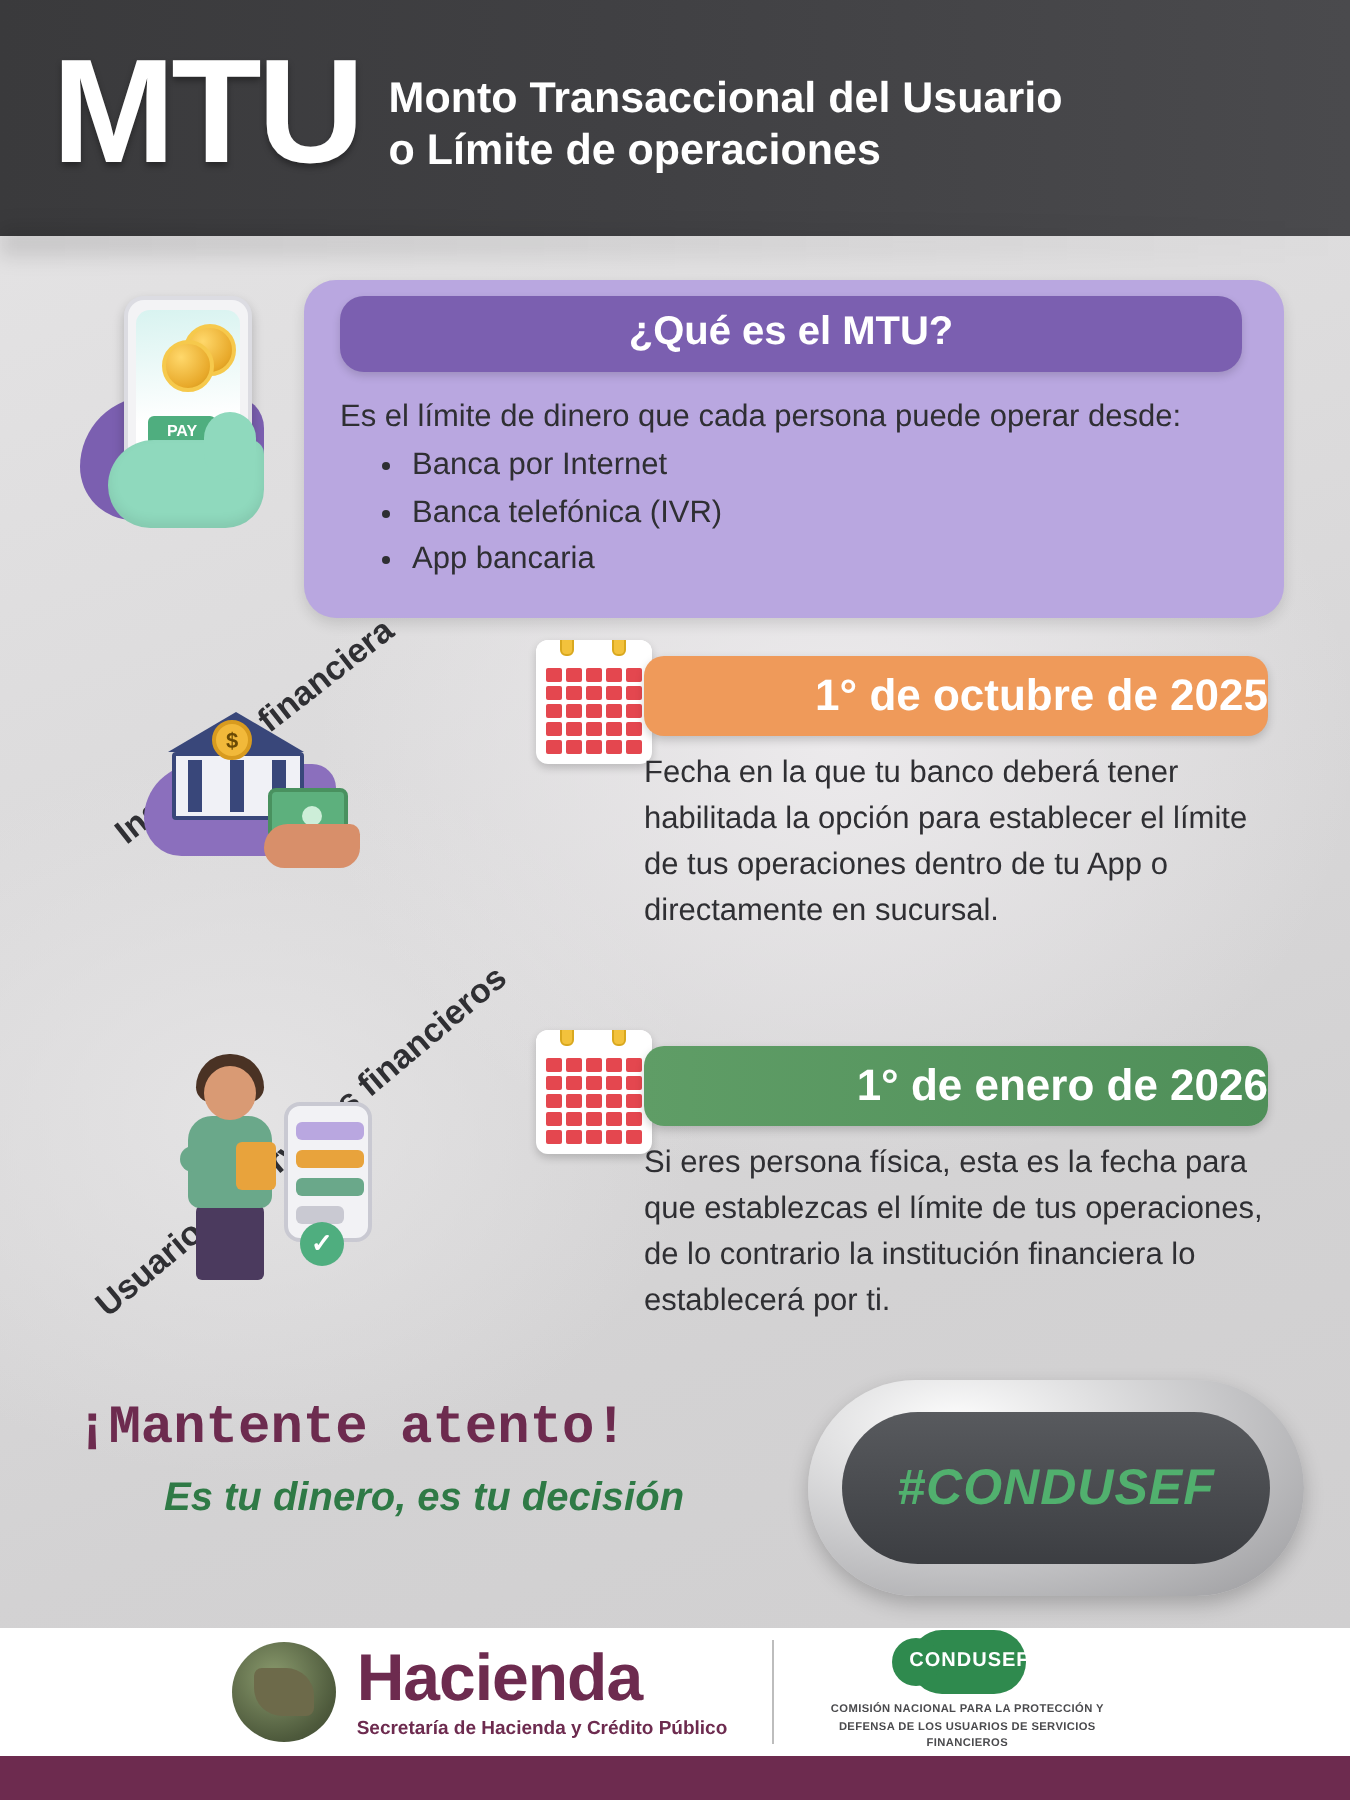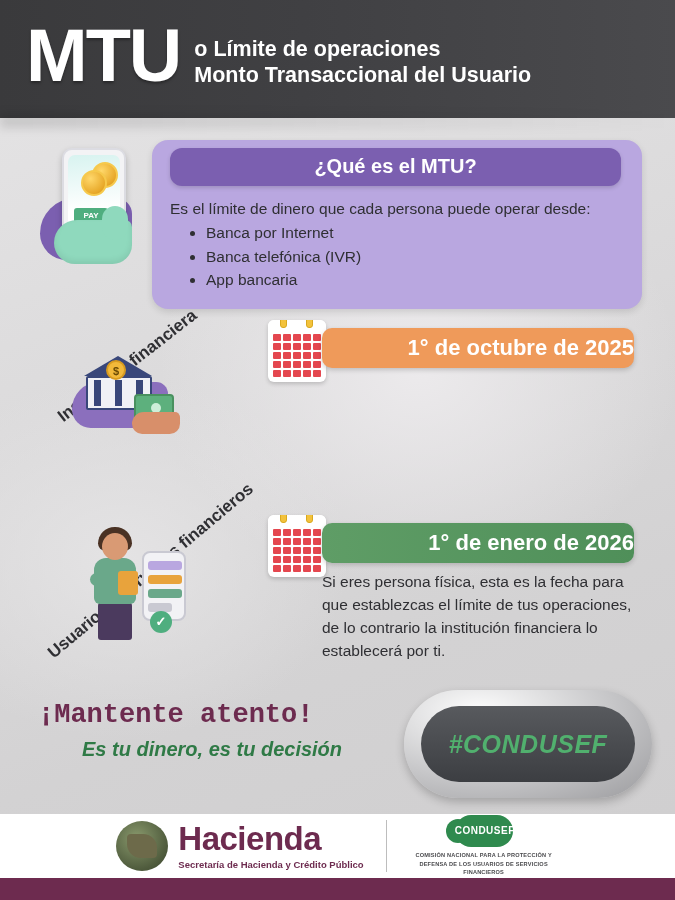--- a/index.html
+++ b/index.html
@@ -278,22 +278,22 @@
   .cond-sub { color: #4a4a4d; font-size: 5.6px; font-weight: 700; line-height: 1.5; letter-spacing: 0.2px; }
 </style>
 </head>
 <body>
 
 <div class="page">
 
   <div class="header">
     <div class="mtu">MTU</div>
     <div class="header-text">
+      <div>Monto Transaccional del Usuario</div>
       <div>o Límite de operaciones</div>
-      <div>Monto Transaccional del Usuario</div>
     </div>
   </div>
 
   <div class="s1">
     <div class="phone-art">
       <div class="phone-blob"></div>
       <div class="phone-body">
         <div class="phone-screen"></div>
         <div class="coin c2"></div>
         <div class="coin"></div>
@@ -359,20 +359,21 @@
           <i></i>
         <i></i>
           <i></i>
           <i></i>
           <i></i>
           <i></i>
       </div>
     </div>
 
     <div class="date-bar b-orange">1° de octubre de 2025</div>
+    <div class="date-text">Fecha en la que tu banco deberá tener habilitada la opción para establecer el límite de tus operaciones dentro de tu App o directamente en sucursal.</div>
   </div>
 
   <div class="block b2">
     <div class="arc-label">
       <span style="left:20px; top:66px; transform:rotate(-40deg); font-size:17px;">Usuario de servicios financieros</span>
     </div>
 
     <div class="art-person">
       <div class="p-phone">
         <div class="p-row" style="top:8px; width:34px; background:#b9a7e0;"></div>

